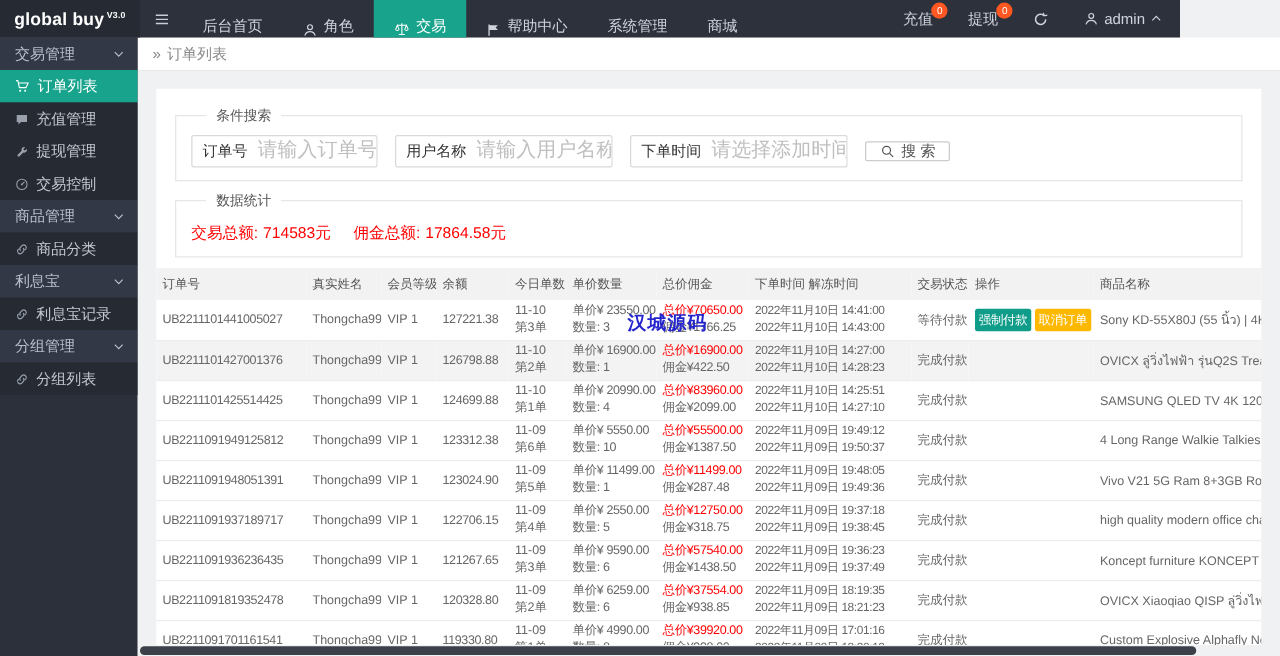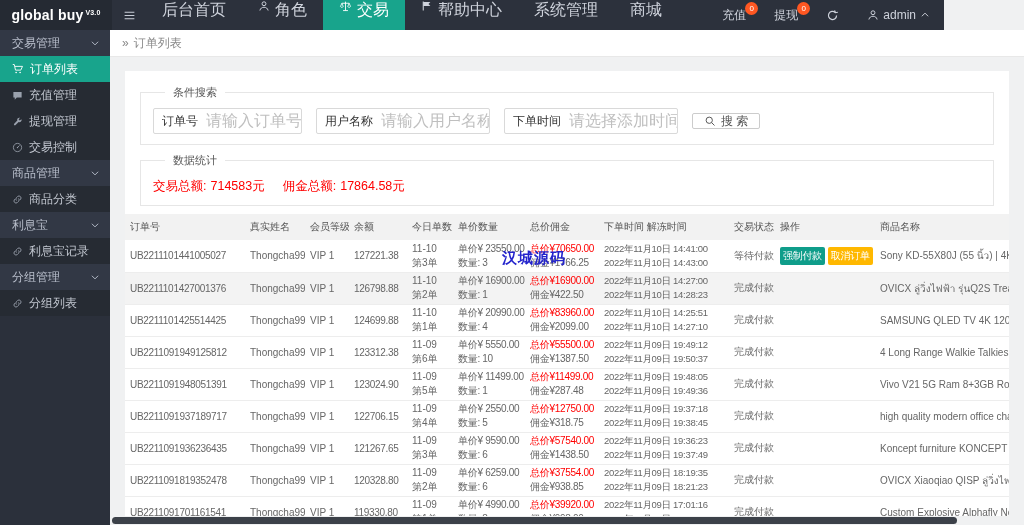--- a/index.html
+++ b/index.html
@@ -6,21 +6,21 @@
   html,body { width:1024px; height:525px; overflow:hidden; }
   body { font-family:"Liberation Sans","DejaVu Sans",sans-serif; background:#f0f1f2; position:relative; color:#666; }
   .ic { display:inline-flex; align-items:center; justify-content:center; line-height:0; }
 
   
   .topbar { position:absolute; left:0; top:0; width:944px; height:30px; background:#2c313c; display:flex; align-items:stretch; z-index:20; }
   .logo { width:112px; background:#252a33; color:#fff; display:flex; align-items:center; justify-content:center; font-size:14px; font-weight:bold; letter-spacing:.2px; }
   .logo sup { font-size:7px; font-weight:bold; margin-left:2px; transform:translateY(-3px); }
   .tb-burger { width:34px; display:flex; align-items:center; justify-content:center; color:#c9ced8; cursor:pointer; }
   .tb-nav { display:flex; align-items:stretch; }
-  .tb-item { display:flex; align-items:flex-start; gap:5px; padding:0 16px; font-size:16px; color:#cfd3dc; cursor:pointer; }
+  .tb-item { display:flex; align-items:flex-end; gap:5px; padding:0 16px; font-size:12px; color:#cfd3dc; cursor:pointer; }
   .tb-item.active { background:var(--accent); color:#fff; }
   .tb-right { margin-left:auto; display:flex; align-items:stretch; }
   .tb-rt { position:relative; display:flex; align-items:center; gap:4px; padding:0 14px; font-size:12px; color:#cfd3dc; cursor:pointer; }
   .badge { position:absolute; top:2px; right:2px; min-width:13px; height:13px; border-radius:7px; background:var(--badge); color:#fff; font-size:8px; line-height:13px; text-align:center; padding:0 3px; }
 
   
   .sidebar { position:absolute; left:0; top:30px; bottom:0; width:110px; background:#2b303b; z-index:15; }
   .sb-group-header { height:26px; display:flex; align-items:center; justify-content:space-between; padding:0 10px 0 12px; font-size:12px; color:#b9bfcc; background:#323845; cursor:pointer; }
   .sb-item { height:26px; display:flex; align-items:center; gap:6px; padding-left:12px; font-size:12px; color:#c2c7d0; background:#262b33; cursor:pointer; }
   .sb-item .ic { color:#9aa1ad; }

